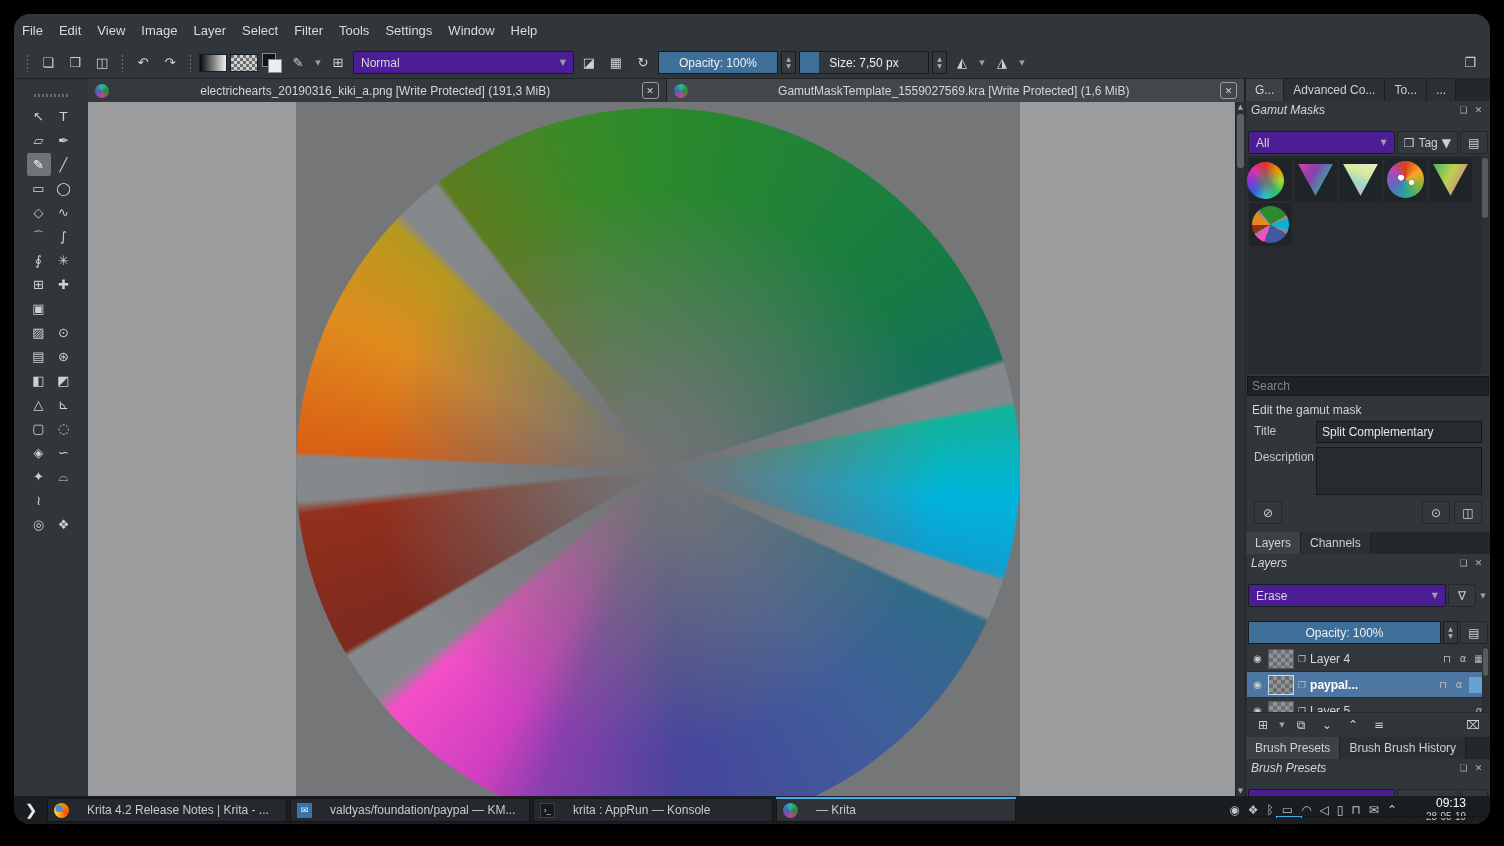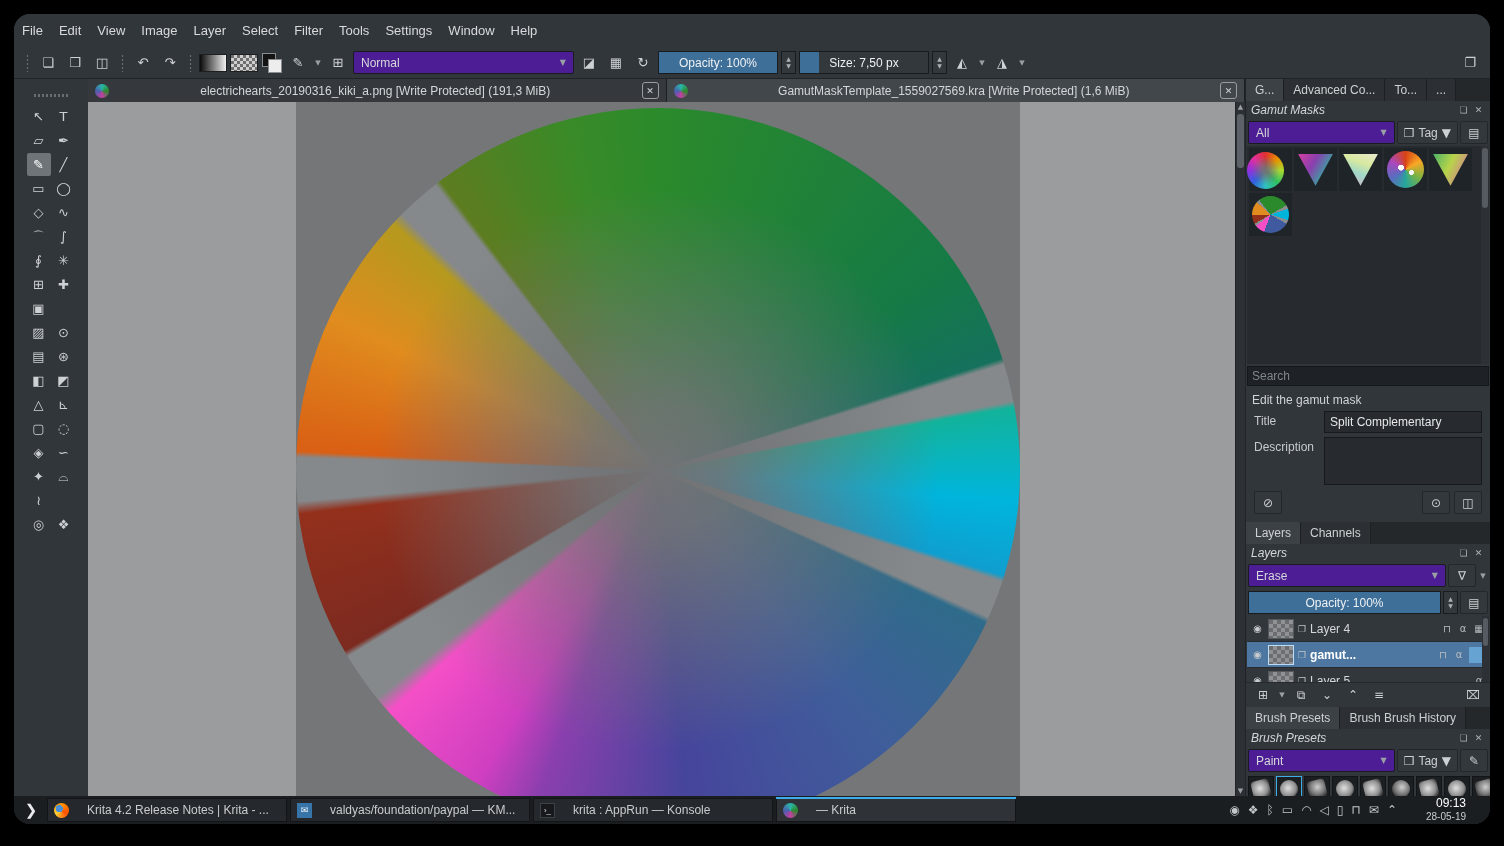--- a/index.html
+++ b/index.html
@@ -77,21 +77,21 @@
 
   
   .right-dock{width:244px;flex:0 0 auto;background:#31363b;border-left:1px solid #202428;
               display:flex;flex-direction:column;font-size:12px;color:#ced1d3;min-height:0;}
   .dock-tabs{height:22px;flex:0 0 auto;display:flex;background:#24282b;overflow:hidden;}
   .dock-tab{padding:0 9px;display:flex;align-items:center;background:#2c3034;border-right:1px solid #1d2023;white-space:nowrap;}
   .dock-tab.active{background:#3c4146;}
   .docker-header{height:18px;flex:0 0 auto;display:flex;align-items:center;padding:0 5px;font-style:italic;}
   .docker-header .t{flex:1;color:#d4d7d9;}
   .mini-icon{width:13px;text-align:center;color:#aeb2b5;font-size:9px;margin-left:2px;}
-  .controls-row{display:flex;gap:2px;padding:2px;align-items:center;flex:0 0 auto;}
+  .controls-row{display:flex;gap:2px;padding:2px;align-items:center;flex:0 0 auto;margin-top:10px;}
   .controls-row .combo{flex:1;min-width:0;}
   .btn{height:21px;background:#33383d;border:1px solid #23272b;border-radius:2px;
        display:flex;align-items:center;justify-content:center;padding:0 6px;gap:4px;color:#ced1d3;}
   .icon-btn{width:26px;padding:0;}
   .resource-area{height:214px;flex:0 0 auto;background:#272b30;margin:0 1px;position:relative;padding:2px;}
   .mask-grid{display:flex;flex-wrap:wrap;gap:2px;width:226px;}
   .mask-thumb{width:43px;height:43px;background:#1f2428;display:flex;align-items:center;justify-content:center;}
   .pv{width:37px;height:37px;}
   .pv.wheel{border-radius:50%;background:conic-gradient(#e03030,#e89000,#aada30,#30c060,#30c0c0,#3060e0,#9030e0,#e030a0,#e03030);}
   .pv.triangle-warm{clip-path:polygon(50% 94%,3% 8%,97% 8%);
@@ -107,21 +107,21 @@
   .pv.wheel-split{border-radius:50%;background:conic-gradient(#2b8a2b 0 60deg,#8a8d90 60deg 72deg,
     #00b5dc 72deg 108deg,#8a8d90 108deg 120deg,#3f5a9e 120deg 200deg,#f44fc7 200deg 232deg,
     #8a8d90 232deg 240deg,#93301c 240deg 268deg,#e08c1e 268deg 312deg,#8a8d90 312deg 322deg,#2b8a2b 322deg);}
   .rs-sb{position:absolute;right:0;top:0;bottom:0;width:8px;background:#2d3135;}
   .rs-sb .thumb{position:absolute;left:1px;right:1px;top:2px;height:60px;background:#555b60;border-radius:3px;}
   .search-row{padding:2px 1px;flex:0 0 auto;}
   input.search{width:100%;box-sizing:border-box;height:20px;background:#1e2226;border:1px solid #15181a;
                color:#d4d7d9;font-size:12px;padding:0 4px;font-family:"Liberation Sans",sans-serif;}
   input.search::placeholder{color:#7f868c;}
   .edit-heading{padding:5px 6px 2px;color:#d0d3d5;flex:0 0 auto;}
-  .form-row{display:flex;align-items:flex-start;padding:2px 8px;gap:8px;flex:0 0 auto;}
+  .form-row{display:flex;align-items:flex-start;padding:2px 8px;gap:0;flex:0 0 auto;}
   .form-label{width:62px;padding-top:3px;color:#c6c9cc;}
   input.text{flex:1;min-width:0;height:20px;background:#272b2f;border:1px solid #17191c;color:#e6e8ea;
              font-size:12px;padding:0 5px;font-family:"Liberation Sans",sans-serif;}
   textarea.desc{flex:1;height:42px;background:#272b2f;border:1px solid #17191c;resize:none;}
   .edit-buttons{display:flex;padding:4px 8px 8px;gap:4px;flex:0 0 auto;align-items:center;}
   .spacer{flex:1;}
 
   .layer-list{height:66px;flex:0 0 auto;overflow:hidden;margin:0 1px;position:relative;background:#2b2f33;}
   .layer-row{height:25px;display:flex;align-items:center;gap:4px;padding:0 4px;background:#32373c;border-bottom:1px solid #272b2f;}
   .layer-row.selected{background:#4d77a0;}
@@ -422,21 +422,21 @@
                 <span class="page-badge icon">❐</span>
                 <span class="layer-name">Layer 4</span>
                 <span class="lbadge icon">⊓</span>
                 <span class="lbadge icon">α</span>
                 <span class="lbadge icon">▦</span>
               </div>
               <div class="layer-row selected">
                 <span class="eye icon">◉</span>
                 <div class="lthumb"></div>
                 <span class="page-badge icon">❐</span>
-                <span class="layer-name">gamut...</span>
+                <span class="layer-name">paypal...</span>
                 <span class="lbadge icon">⊓</span>
                 <span class="lbadge icon">α</span>
                 <div class="lswatch" style="background: rgb(102, 163, 210);"></div>
               </div>
               <div class="layer-row">
                 <span class="eye icon">◉</span>
                 <div class="lthumb"></div>
                 <span class="page-badge icon">❐</span>
                 <span class="layer-name">Layer 5</span>
                 <span class="lbadge icon">α</span>

